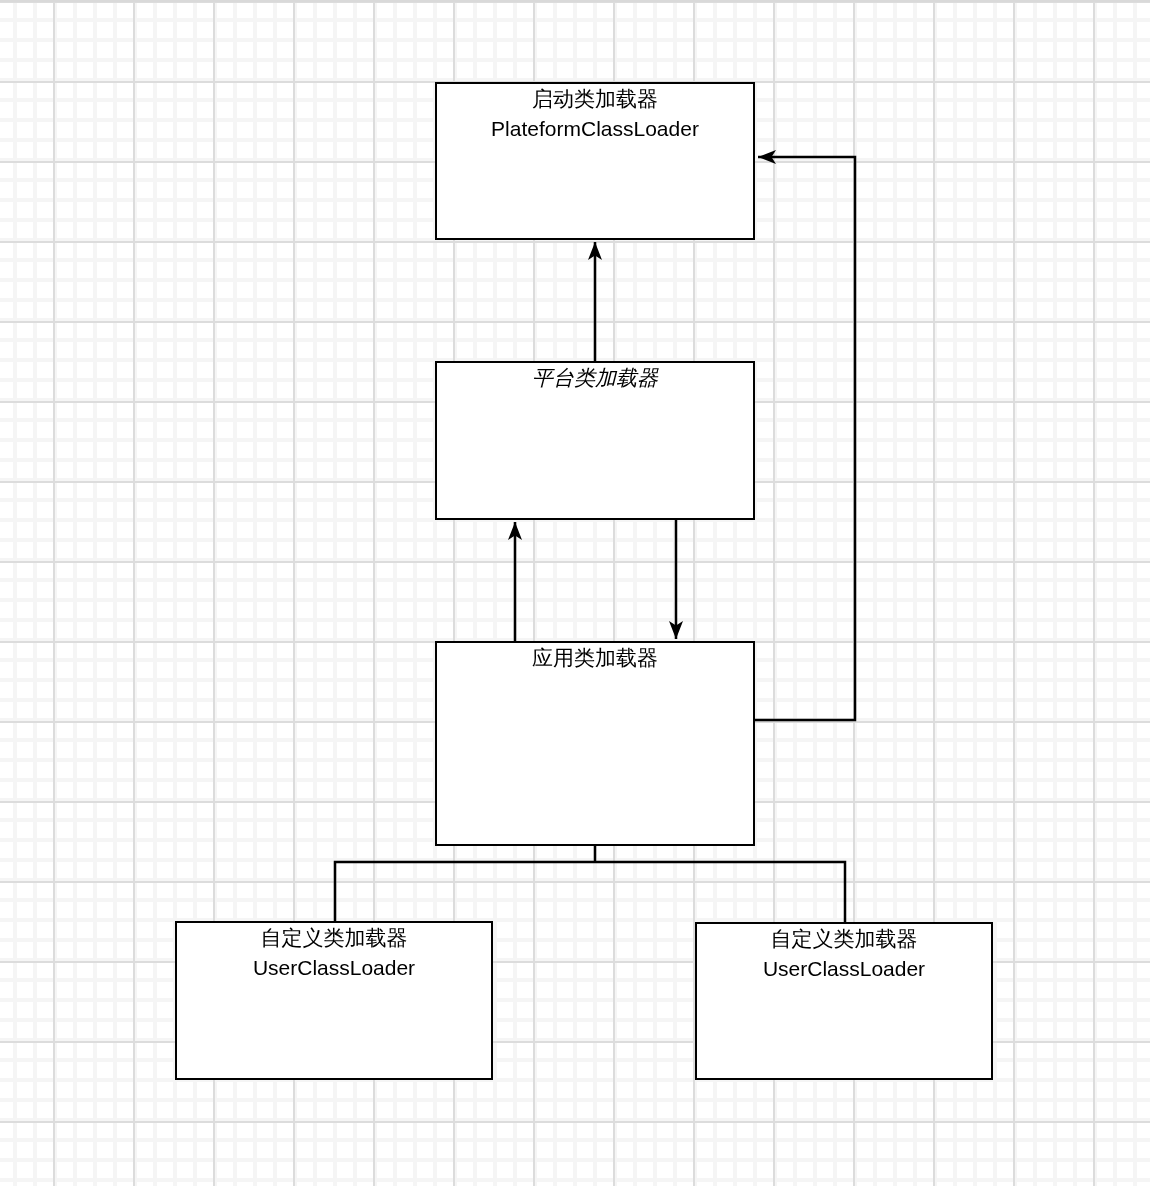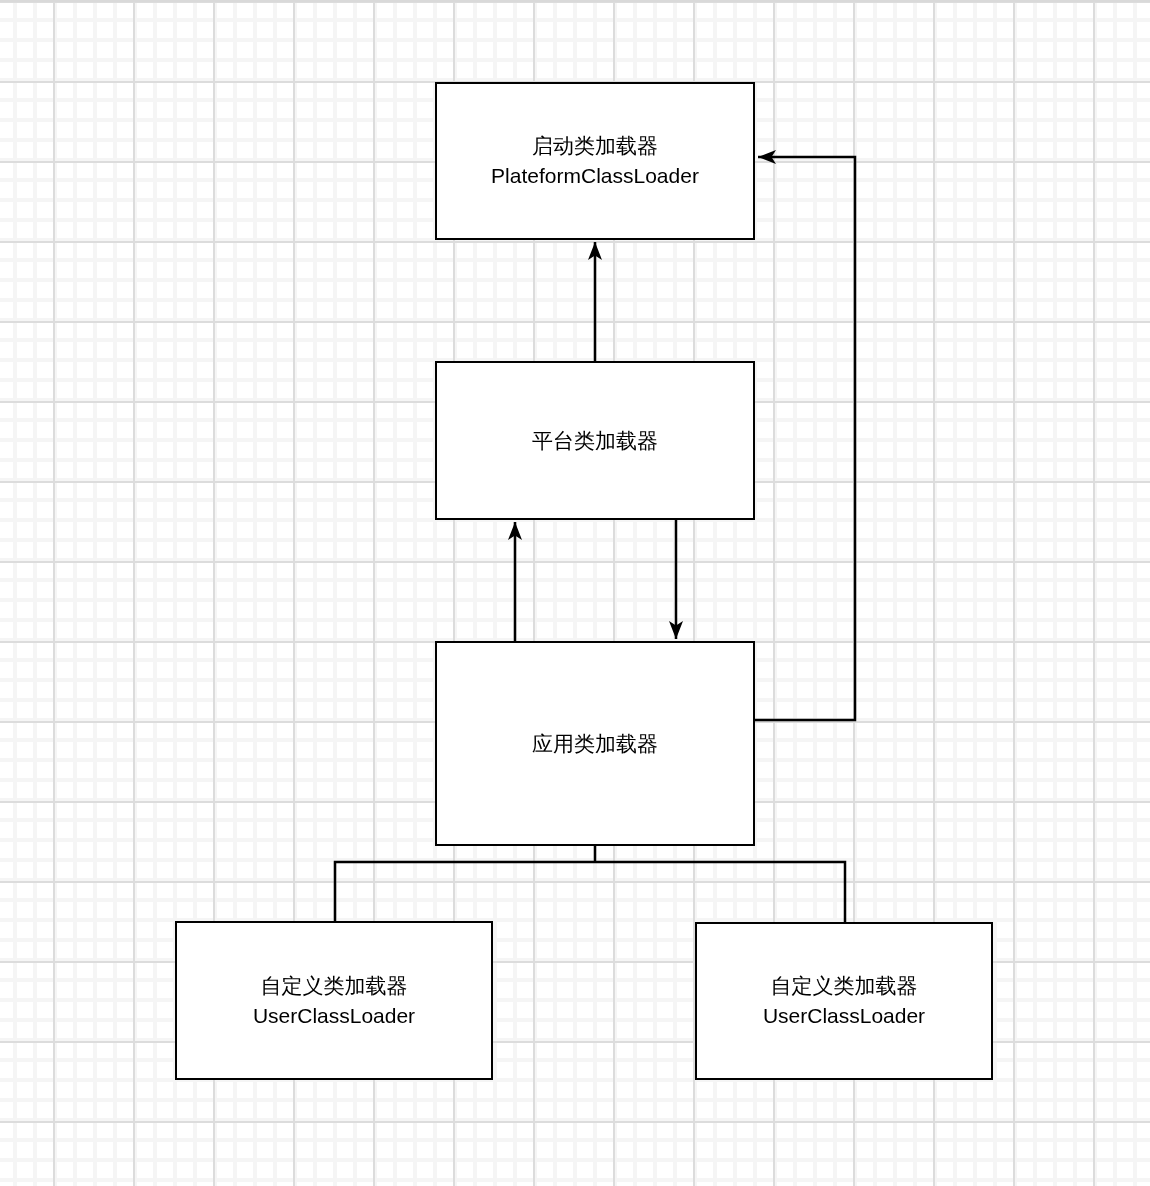--- a/index.html
+++ b/index.html
@@ -38,32 +38,32 @@
     z-index: 1;
   }
   .node {
     position: absolute;
     box-sizing: border-box;
     background: #ffffff;
     border: 2.5px solid #000000;
     display: flex;
     flex-direction: column;
     align-items: center;
-    justify-content: center;
+    justify-content: flex-start;
     text-align: center;
     z-index: 2;
     color: #000000;
   }
   .node .line {
     font-size: 21px;
     line-height: 30px;
     white-space: nowrap;
   }
   .node-bootstrap   { left: 435px; top: 82px;  width: 320px; height: 158px; }
-  .node-platform    { left: 435px; top: 361px; width: 320px; height: 159px; }
+  .node-platform    { left: 435px; top: 361px; width: 320px; height: 159px; font-style: italic; }
   .node-application { left: 435px; top: 641px; width: 320px; height: 205px; }
   .node-user-left   { left: 175px; top: 921px; width: 318px; height: 159px; }
   .node-user-right  { left: 695px; top: 922px; width: 298px; height: 158px; }
 </style>
 </head>
 <body>
 
 <div class="canvas">
 
   <div class="top-edge"></div>

